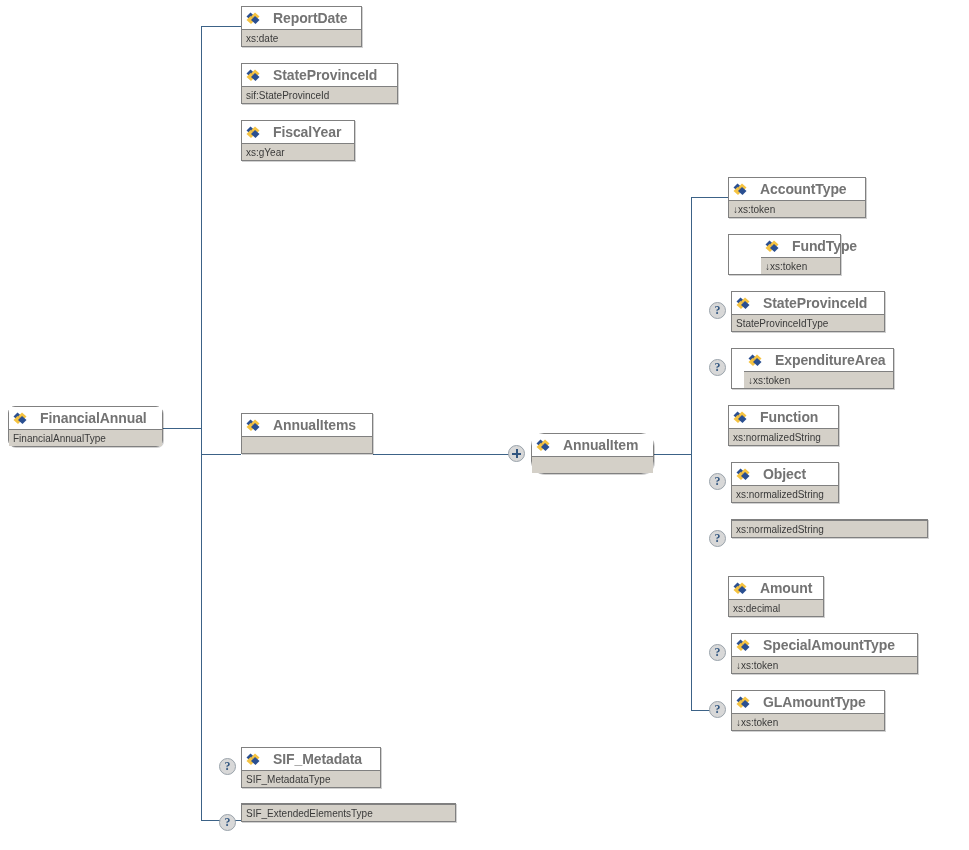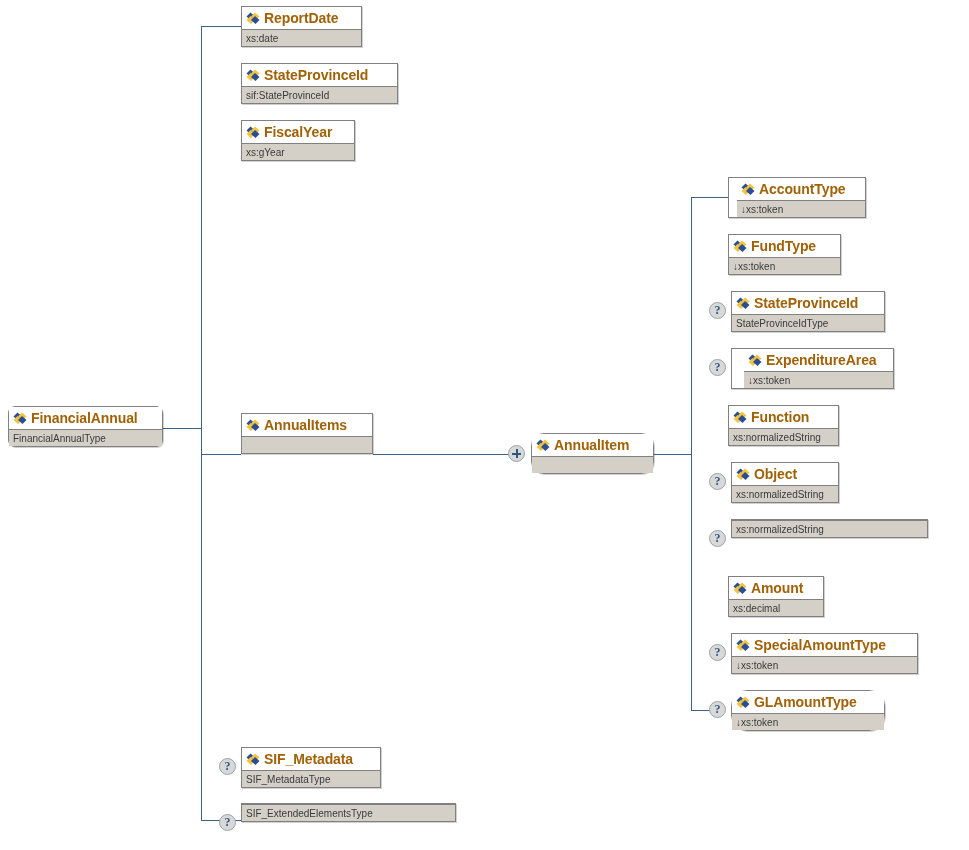--- a/index.html
+++ b/index.html
@@ -42,22 +42,23 @@
     background: #ffffff;
     padding: 0 6px 0 4px;
     white-space: nowrap;
     display: flex;
     align-items: center;
     gap: 4px;
   }
   .node-name .label {
     font-size: 14px;
     font-weight: bold;
-    color: #a16207;
+    color: #737373;
     letter-spacing: -0.1px;
+    margin-left: 9px;
   }
   .node-type {
     box-sizing: border-box;
     height: 17px;
     line-height: 17px;
     background: #d4d0c8;
     border-top: 1px solid #808080;
     padding: 0 4px;
     font-size: 10px;
     color: #3a3a3a;
@@ -215,34 +216,34 @@
             <polygon points="5,4.5 9,0.5 13.5,4.5 9.5,8.5" fill="#f5c342"></polygon>
             <polygon points="0.5,8.0 4.5,4.0 9,8.0 5,12.0" fill="#f5c342"></polygon>
             <polygon points="5,8.0 9,4.0 13.5,8.0 9.5,12.0" fill="#2a4f91"></polygon>
             <polygon points="4.0,3.2 9.8,3.2 9.8,9.2 4.0,9.2" fill="none"></polygon>
           </svg>
           <span class="label">AnnualItem</span>
         </div>
         <div class="node-type empty"></div>
       </div>
       <div class="plus-badge" style="left: 508px; top: 445px;"></div>
-      <div class="node" style="left: 728px; top: 177px; width: 138px; padding-left: 8px;">
+      <div class="node" style="left: 728px; top: 177px; width: 138px;">
         <div class="node-name">
           <svg class="el-icon" viewBox="0 0 14 13">
             <polygon points="0.5,4.5 4.5,0.5 9,4.5 5,8.5" fill="#2a4f91"></polygon>
             <polygon points="5,4.5 9,0.5 13.5,4.5 9.5,8.5" fill="#f5c342"></polygon>
             <polygon points="0.5,8.0 4.5,4.0 9,8.0 5,12.0" fill="#f5c342"></polygon>
             <polygon points="5,8.0 9,4.0 13.5,8.0 9.5,12.0" fill="#2a4f91"></polygon>
             <polygon points="4.0,3.2 9.8,3.2 9.8,9.2 4.0,9.2" fill="none"></polygon>
           </svg>
           <span class="label">AccountType</span>
         </div>
         <div class="node-type"><span class="derived-arrow">↓</span><span>xs:token</span></div>
       </div>
-      <div class="node" style="left: 728px; top: 234px; width: 113px;">
+      <div class="node" style="left: 728px; top: 234px; width: 113px; padding-left: 32px;">
         <div class="node-name">
           <svg class="el-icon" viewBox="0 0 14 13">
             <polygon points="0.5,4.5 4.5,0.5 9,4.5 5,8.5" fill="#2a4f91"></polygon>
             <polygon points="5,4.5 9,0.5 13.5,4.5 9.5,8.5" fill="#f5c342"></polygon>
             <polygon points="0.5,8.0 4.5,4.0 9,8.0 5,12.0" fill="#f5c342"></polygon>
             <polygon points="5,8.0 9,4.0 13.5,8.0 9.5,12.0" fill="#2a4f91"></polygon>
             <polygon points="4.0,3.2 9.8,3.2 9.8,9.2 4.0,9.2" fill="none"></polygon>
           </svg>
           <span class="label">FundType</span>
         </div>
@@ -327,21 +328,21 @@
             <polygon points="5,4.5 9,0.5 13.5,4.5 9.5,8.5" fill="#f5c342"></polygon>
             <polygon points="0.5,8.0 4.5,4.0 9,8.0 5,12.0" fill="#f5c342"></polygon>
             <polygon points="5,8.0 9,4.0 13.5,8.0 9.5,12.0" fill="#2a4f91"></polygon>
             <polygon points="4.0,3.2 9.8,3.2 9.8,9.2 4.0,9.2" fill="none"></polygon>
           </svg>
           <span class="label">SpecialAmountType</span>
         </div>
         <div class="node-type"><span class="derived-arrow">↓</span><span>xs:token</span></div>
       </div>
       <div class="opt-badge" style="left: 709px; top: 644px;">?</div>
-      <div class="node" style="left: 731px; top: 690px; width: 154px; border-radius: 16px;">
+      <div class="node" style="left: 731px; top: 690px; width: 154px;">
         <div class="node-name">
           <svg class="el-icon" viewBox="0 0 14 13">
             <polygon points="0.5,4.5 4.5,0.5 9,4.5 5,8.5" fill="#2a4f91"></polygon>
             <polygon points="5,4.5 9,0.5 13.5,4.5 9.5,8.5" fill="#f5c342"></polygon>
             <polygon points="0.5,8.0 4.5,4.0 9,8.0 5,12.0" fill="#f5c342"></polygon>
             <polygon points="5,8.0 9,4.0 13.5,8.0 9.5,12.0" fill="#2a4f91"></polygon>
             <polygon points="4.0,3.2 9.8,3.2 9.8,9.2 4.0,9.2" fill="none"></polygon>
           </svg>
           <span class="label">GLAmountType</span>
         </div>

